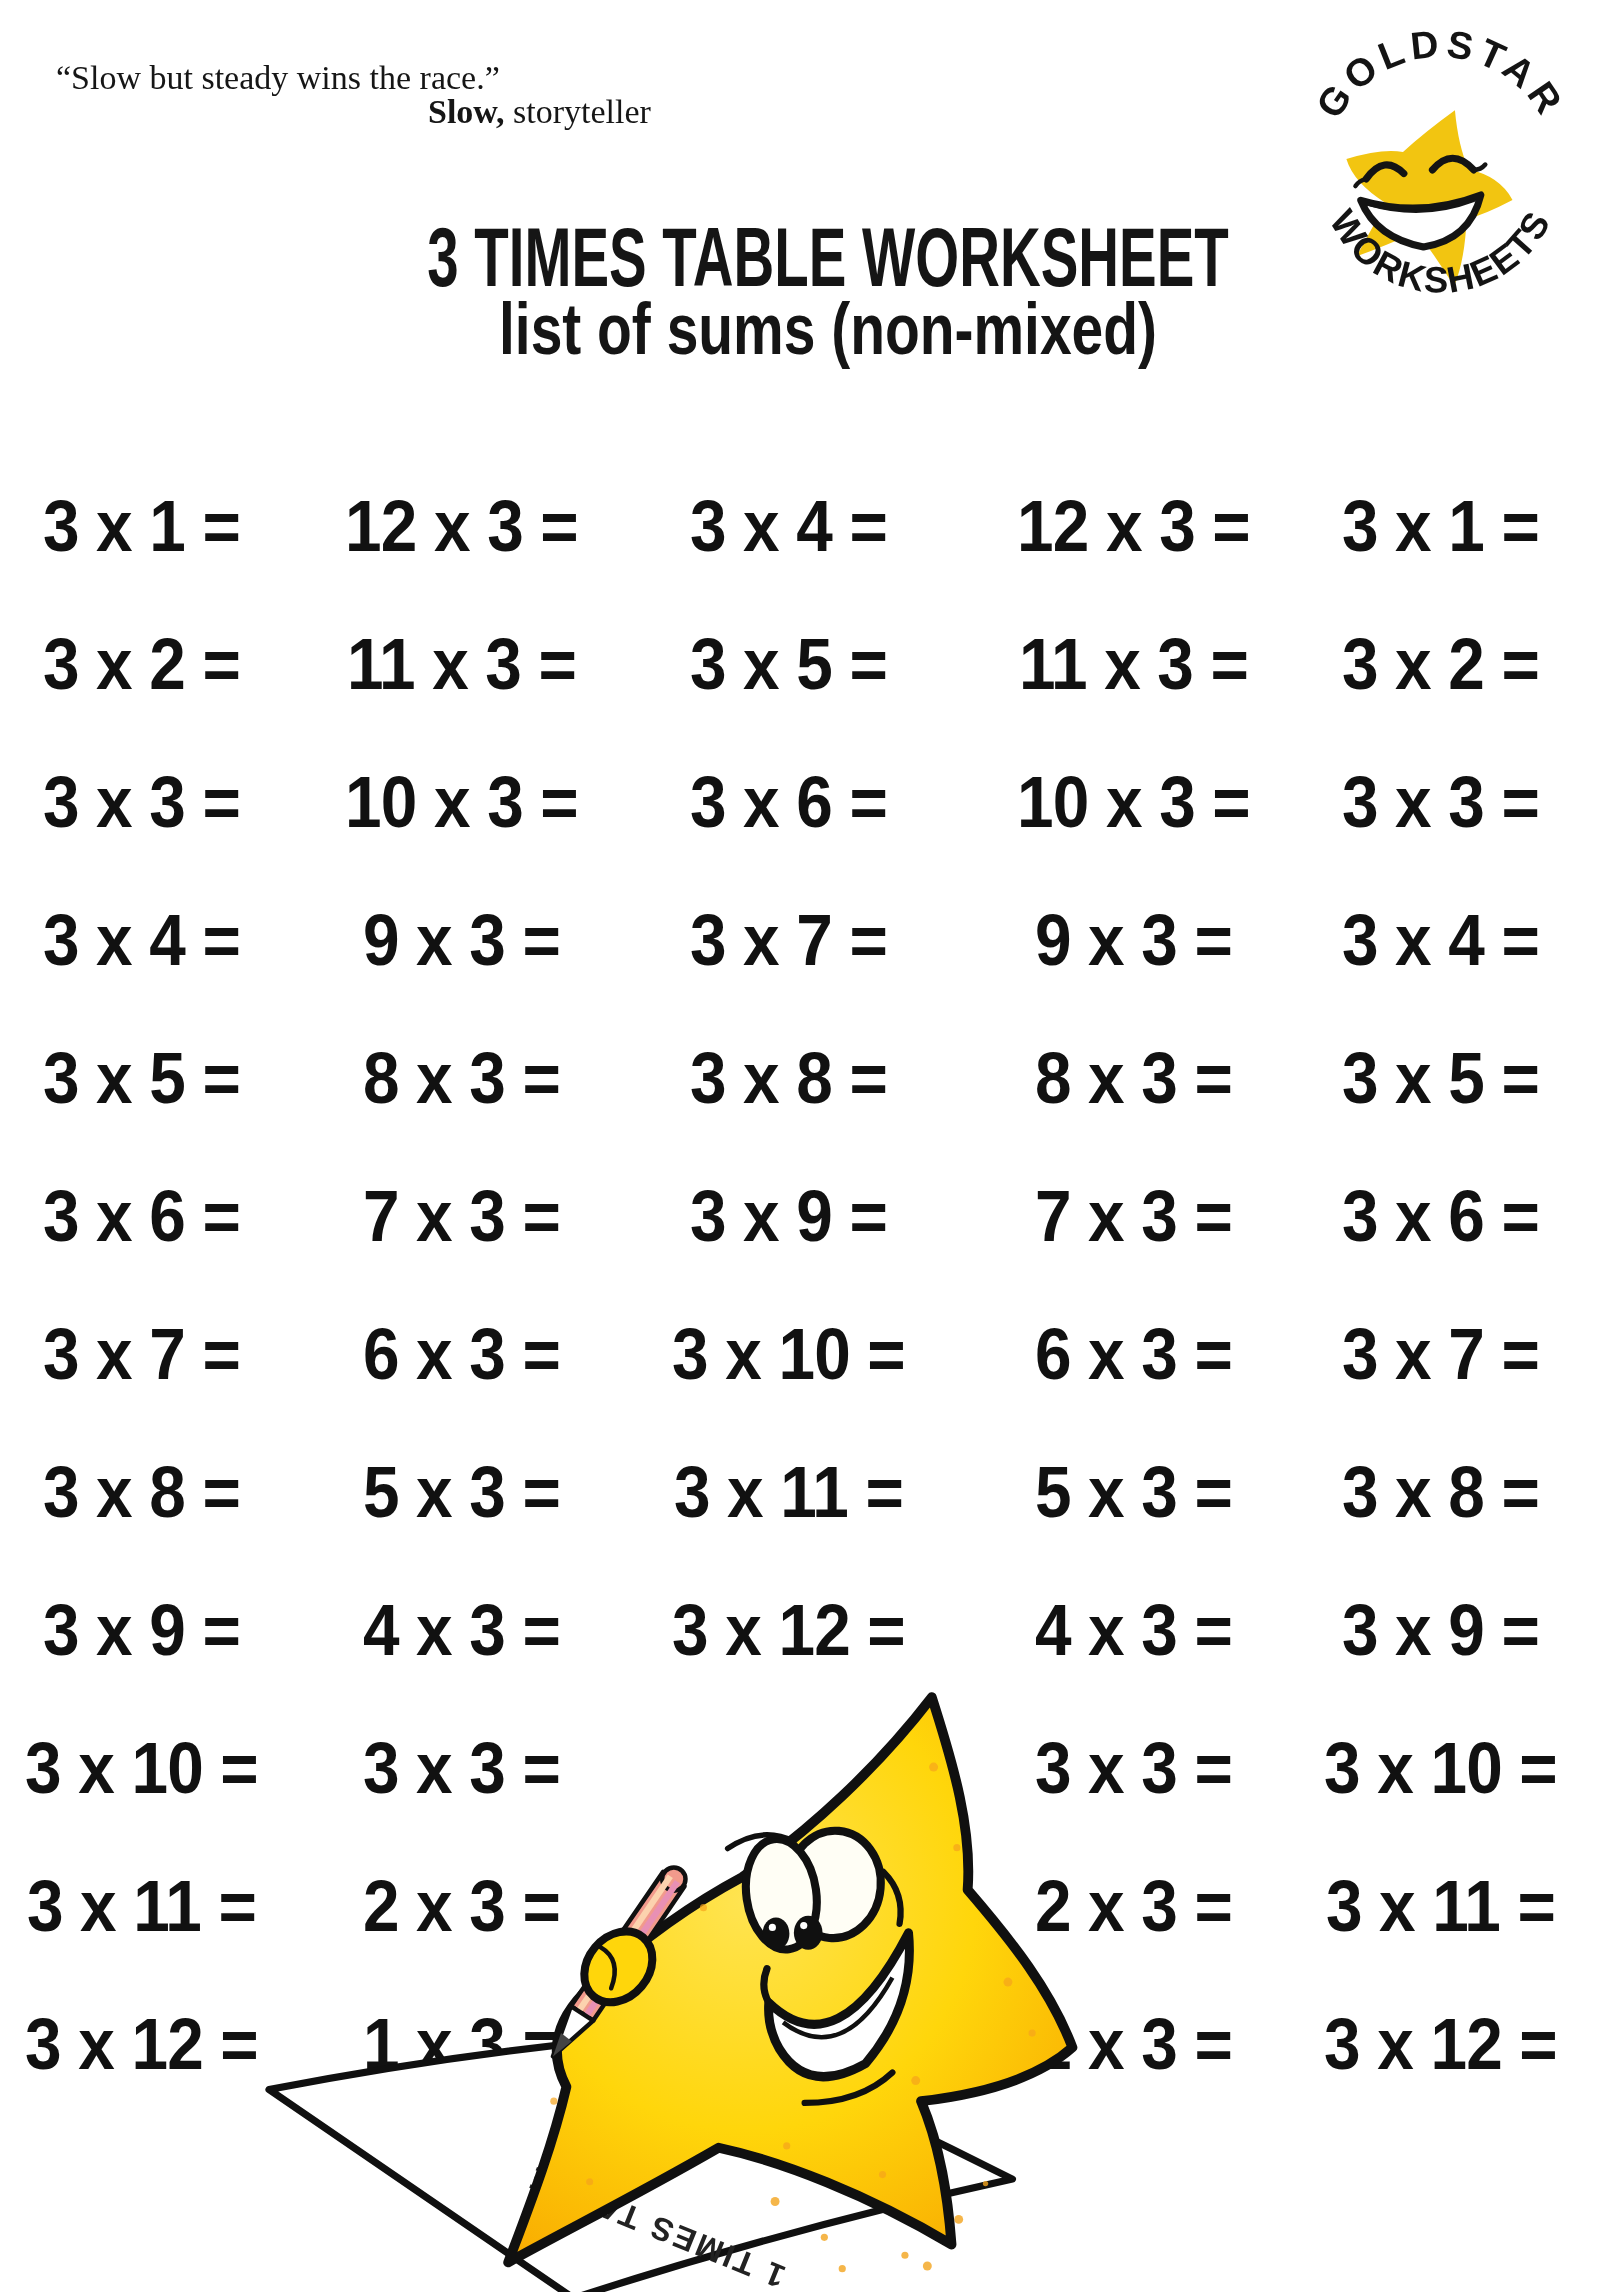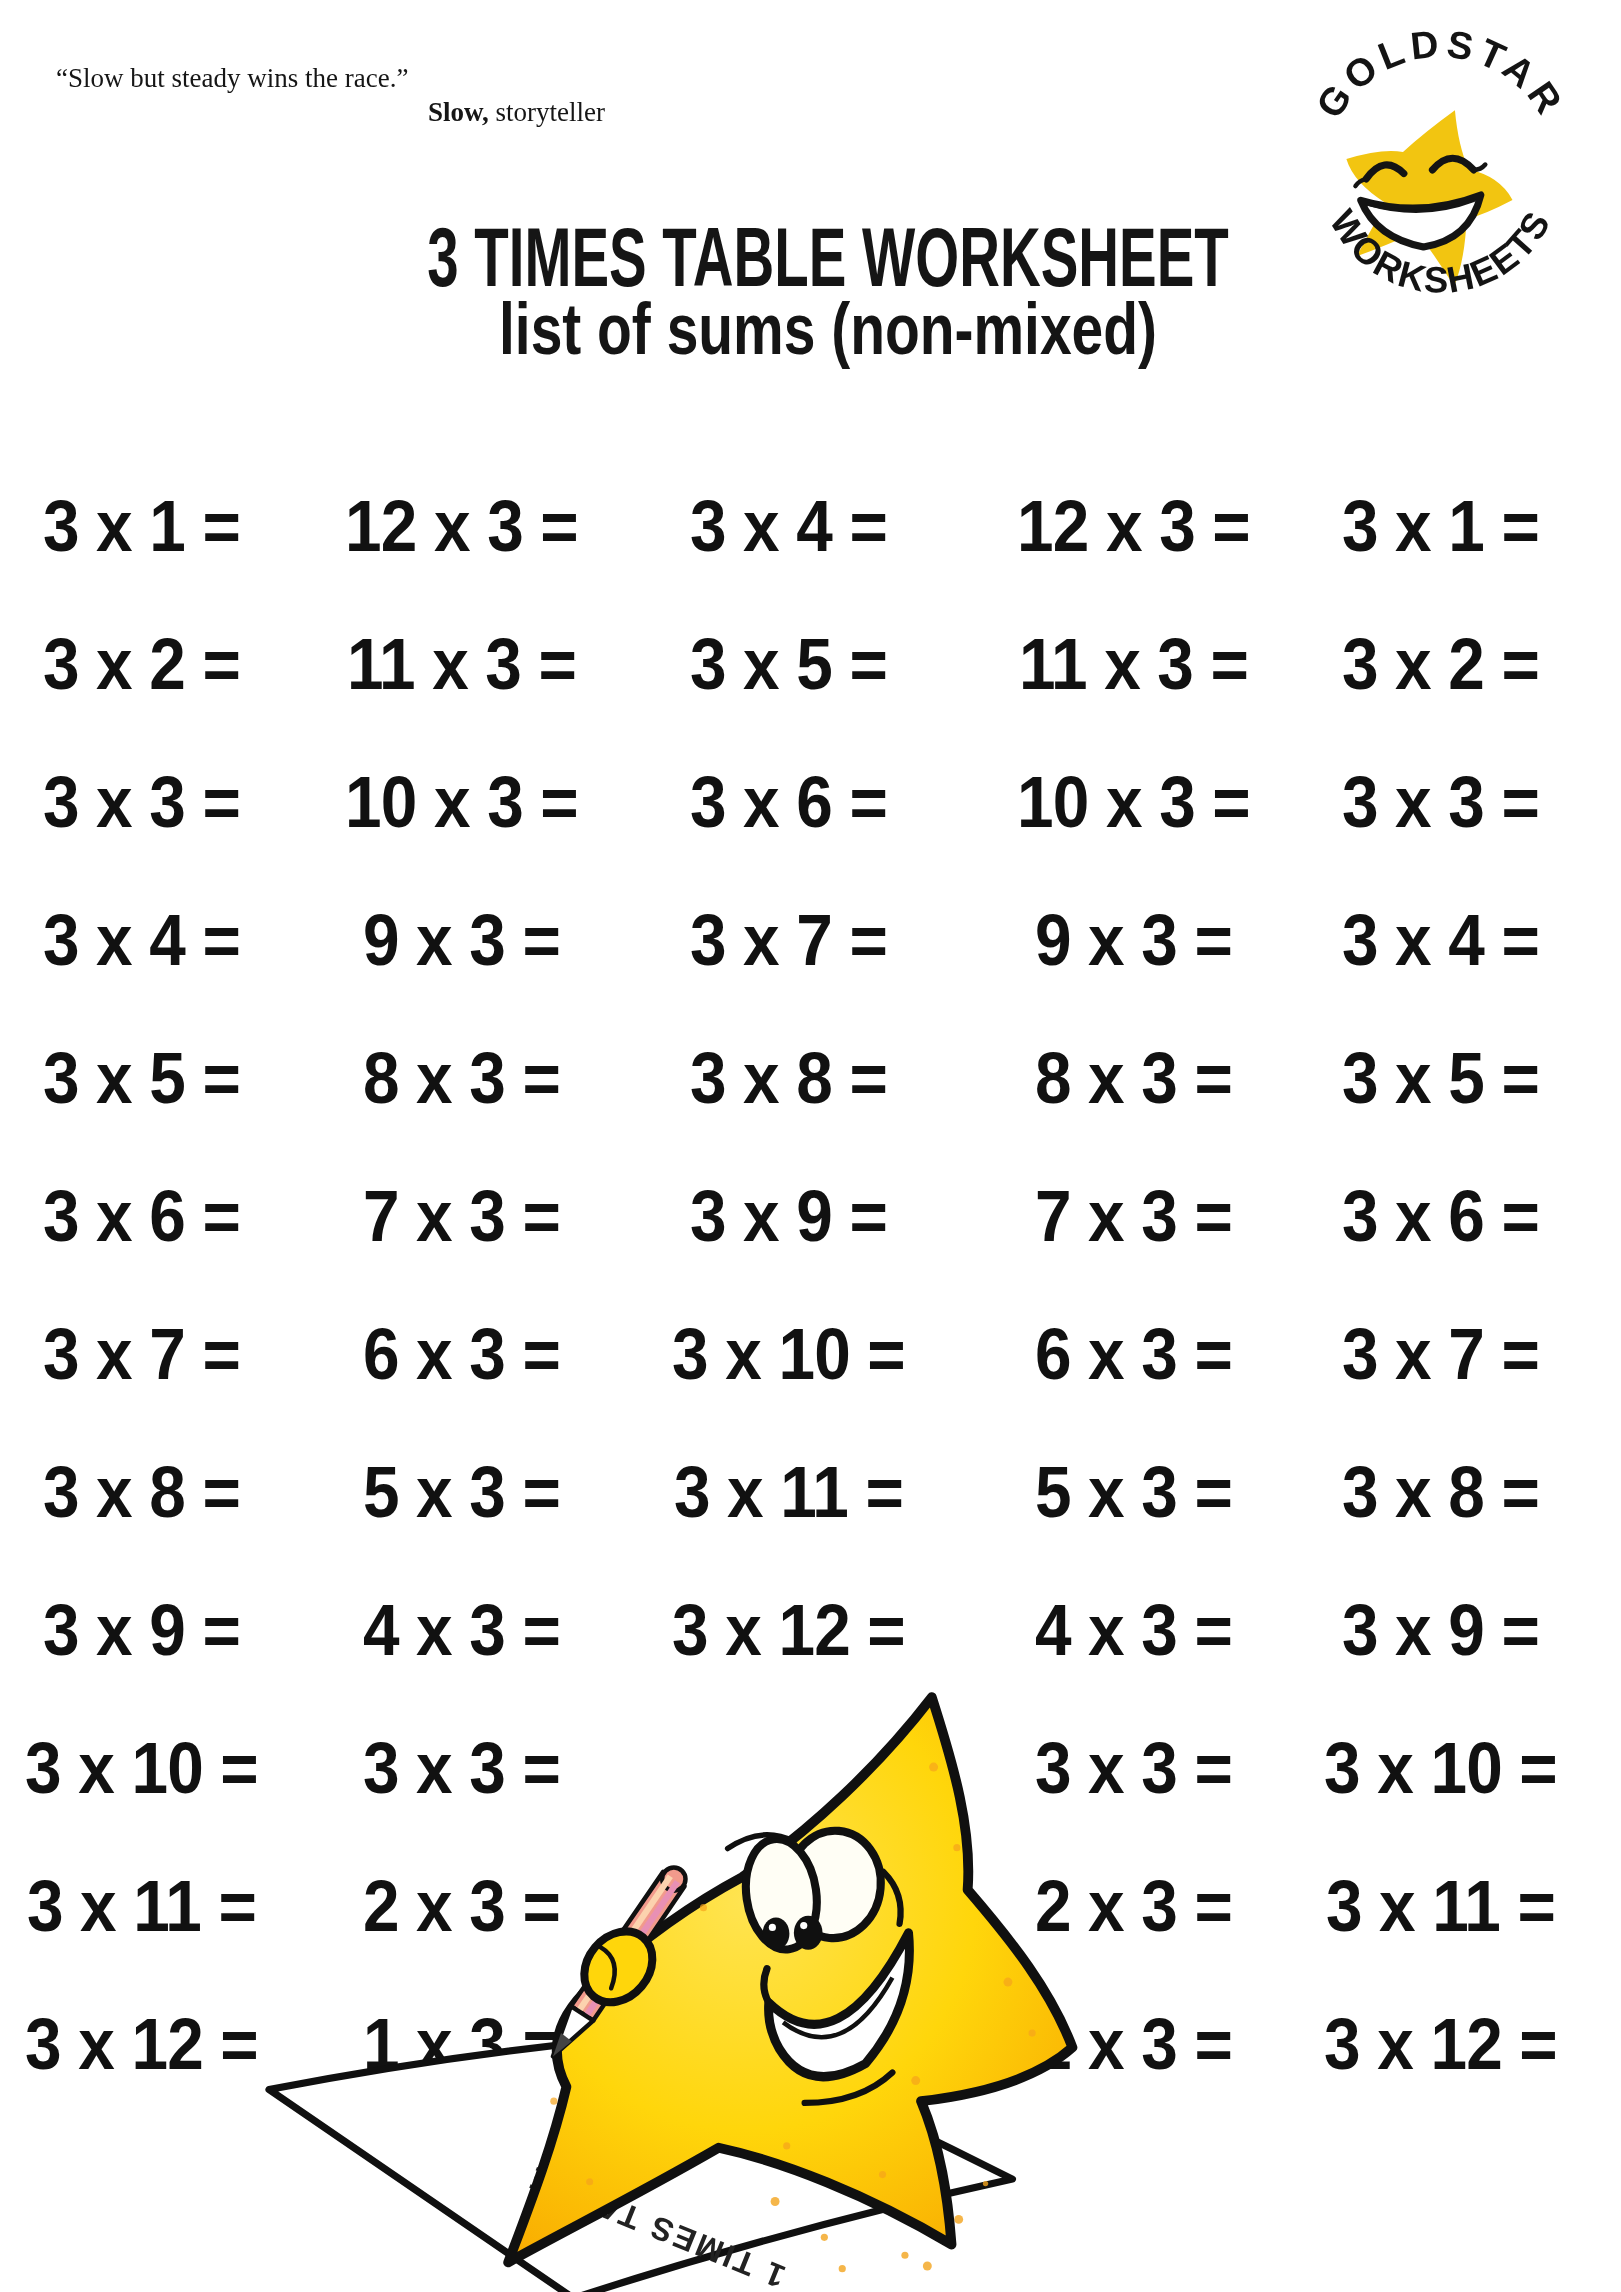--- a/index.html
+++ b/index.html
@@ -1,20 +1,20 @@
 <!DOCTYPE html>
 <html style="font-size:14.3px"><head>
 <meta charset="utf-8">
 <style>
   html,body{margin:0;padding:0;background:#fff;}
   #page{position:relative;width:1621px;height:2293px;background:#ffffff;overflow:hidden;
         font-family:"Liberation Sans",sans-serif;color:#151515;}
   
   .quote{position:absolute;left:56px;top:61px;font-family:"Liberation Serif",serif;
-         font-size:27px;line-height:34px;color:#161616;}
+         font-size:34px;line-height:34px;color:#161616;}
   .quote .attr{margin-left:372px;}
   .quote b{font-weight:bold;}
   
   .title{position:absolute;left:228px;top:215px;width:1200px;text-align:center;
          font-size:83px;line-height:86px;font-weight:bold;transform:scaleX(.68);white-space:nowrap;}
   .subtitle{position:absolute;left:228px;top:288px;width:1200px;text-align:center;
          font-size:73px;line-height:81px;font-weight:bold;transform:scaleX(.78);white-space:nowrap;}
   
   .ws-col{position:absolute;top:456px;width:287px;}
   .ws-cell{height:138px;display:flex;align-items:center;justify-content:center;

